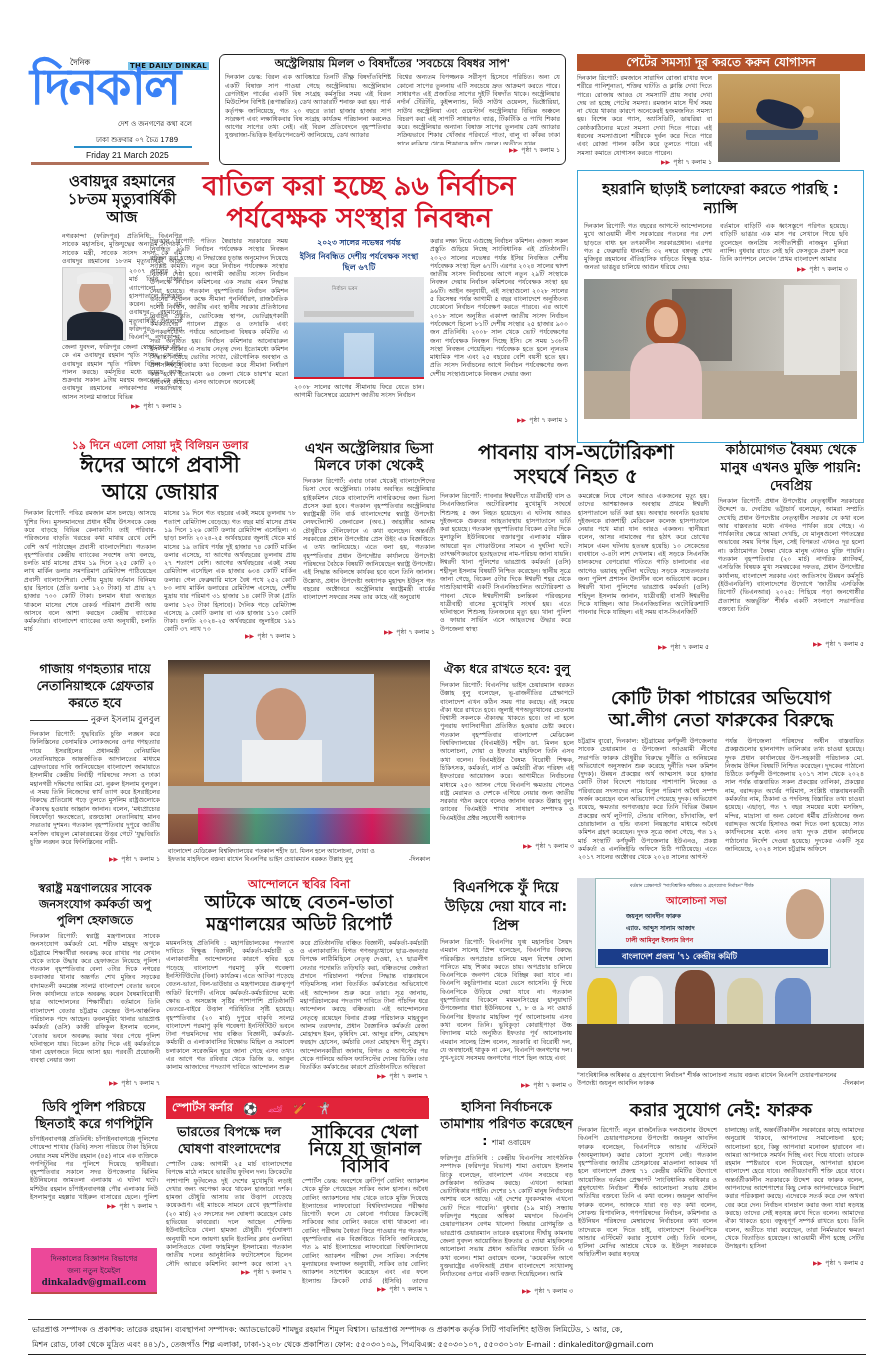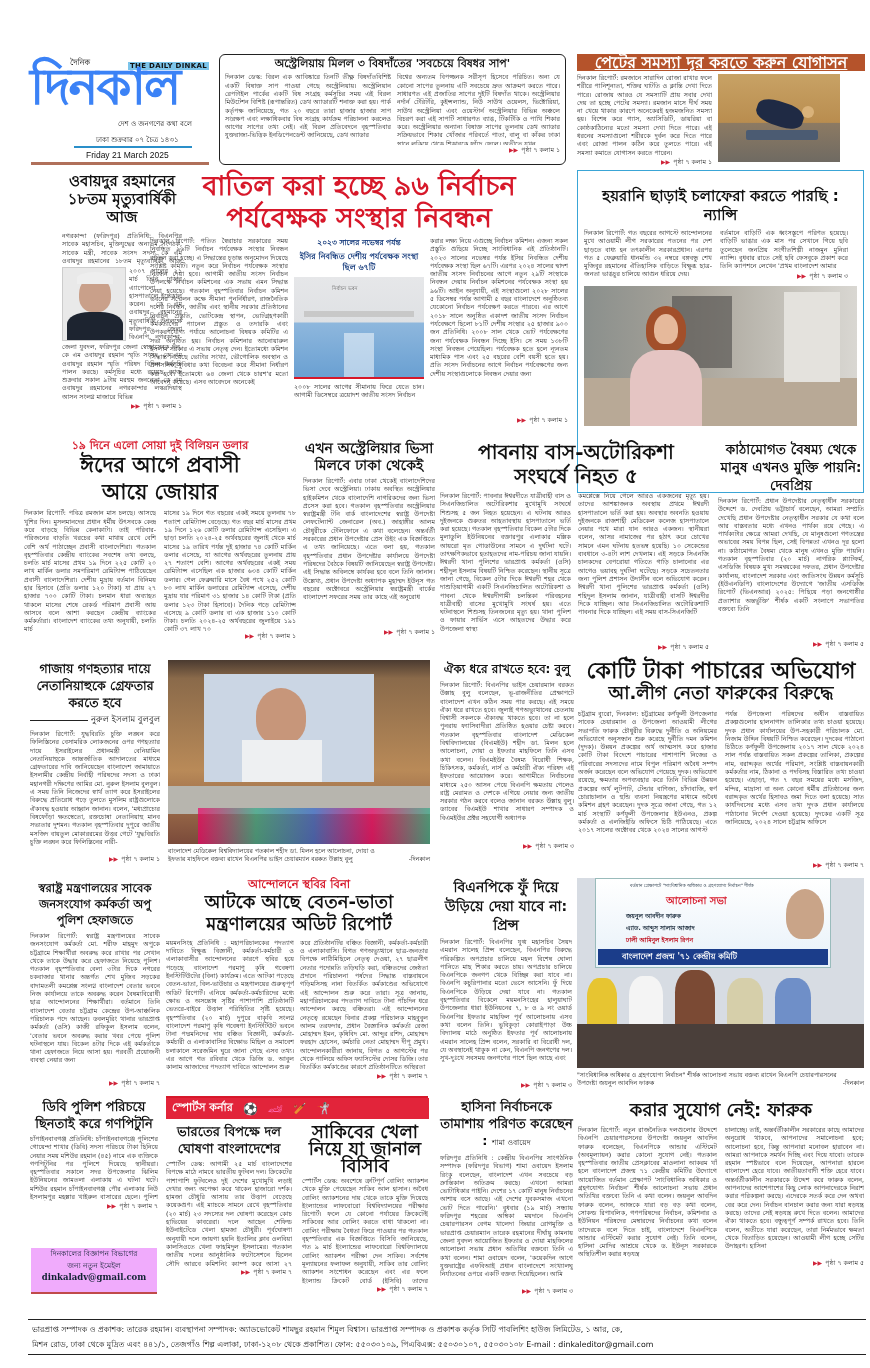--- a/index.html
+++ b/index.html
@@ -17,40 +17,40 @@
 .person{position:absolute;border-radius:50% 50% 40% 40%}
 </style>
 </head>
 <body>
 
 <div class="abs" style="left:30px;top:50px;width:180px;height:115px;">
   <div class="abs" style="left:40px;top:6px;font-size:8px;">দৈনিক</div>
   <div class="abs" style="left:98px;top:12px;font-size:7px;font-weight:bold;background:#7cc4ea;padding:0 2px;letter-spacing:0.3px;">THE DAILY DINKAL</div>
   <div class="abs masthead-logo" style="left:0;top:12px;">দিনকাল</div>
   <div class="abs" style="left:88px;top:68px;font-size:7px;">দেশ ও জনগণের কথা বলে</div>
-  <div class="abs" style="left:66px;top:84px;font-size:7px;">ঢাকা শুক্রবার ০৭ চৈত্র ১৪৩১</div>
+  <div class="abs" style="left:66px;top:84px;font-size:7px;">ঢাকা শুক্রবার ০৭ চৈত্র 1789</div>
   <div class="abs rule" style="left:44px;top:96px;width:118px;"></div>
   <div class="abs" style="left:56px;top:100px;font-family:Liberation Sans, sans-serif;font-size:8.5px;">Friday 21 March 2025</div>
   <div class="abs rule" style="left:44px;top:112px;width:118px;"></div>
 </div>
 <div class="abs" style="left:31px;top:162px;width:178px;height:3px;background:#b0705a;"></div>
 
 <div class="abs" style="left:219px;top:54px;width:347px;height:111px;border:1.5px solid #222;border-radius:6px;padding:3px 5px;">
   <div class="hl" style="font-size:11px;margin-bottom:3px;">অস্ট্রেলিয়ায় মিলল ৩ বিষদাঁতের 'সবচেয়ে বিষধর সাপ'</div>
   <div style="display:flex;gap:6px;">
     <div class="body-text" style="width:168px;height:80px;">দিনকাল ডেস্ক: বিরল এক আবিষ্কারে তিনটি তীক্ষ্ণ বিষদাঁতবিশিষ্ট একটি বিষাক্ত সাপ পাওয়া গেছে অস্ট্রেলিয়ায়। অস্ট্রেলিয়ান রেপটাইল পার্কের একটি বিষ সংগ্রহ কর্মসূচির সময় এই বিরল মিউটেশন বিশিষ্ট (রূপান্তরিত) ডেথ অ্যাডারটি শনাক্ত করা হয়। পার্ক কর্তৃপক্ষ জানিয়েছে, গত ২০ বছরে তারা হাজার হাজার সাপ সংরক্ষণ এবং লক্ষাধিকবার বিষ সংগ্রহ কার্যক্রম পরিচালনা করলেও আগের সাপের তথ্য নেই। এই বিরল প্রতিবেদনে বৃহস্পতিবার যুক্তরাজ্য-ভিত্তিক ইনডিপেনডেন্ট জানিয়েছে, ডেথ অ্যাডার</div>
     <div style="width:165px;">
       <div class="body-text" style="height:72px;">বিশ্বের অন্যতম বিপজ্জনক সরীসৃপ হিসেবে পরিচিত। অন্য যে কোনো সাপের তুলনায় এটি সবচেয়ে দ্রুত আক্রমণ করতে পারে। সাধারণত এই প্রজাতির সাপের দুইটি বিষদাঁত থাকে। অস্ট্রেলিয়ার নর্দার্ন টেরিটরি, কুইন্সল্যান্ড, নিউ সাউথ ওয়েলস, ভিক্টোরিয়া, সাউথ অস্ট্রেলিয়া এবং ওয়েস্টার্ন অস্ট্রেলিয়ার বিভিন্ন অঞ্চলে বিচরণ করা এই সাপটি সাধারণত ব্যাঙ, টিকটিকি ও পাখি শিকার করে। অস্ট্রেলিয়ার অন্যান্য বিষাক্ত সাপের তুলনায় ডেথ অ্যাডার সক্রিয়ভাবে শিকার খোঁজার পরিবর্তে পাতা, বালু বা কাঁকর ঢাকা স্থানে লুকিয়ে থেকে শিকারকে ফাঁদে ফেলে। অতীতে যখন</div>
       <div class="jump" style="text-align:right;"><span class="arr">▶▶</span><span>পৃষ্ঠা ৭ কলাম ১</span></div>
     </div>
   </div>
 </div>
 
 <div class="abs" style="left:577px;top:54px;width:288px;height:112px;">
-  <div style="background:#b5532b;color:#fff;font-size:16px;font-weight:bold;text-align:center;height:17px;line-height:17px;text-decoration:underline;">পেটের সমস্যা দূর করতে করুন যোগাসন</div>
+  <div style="background:#b5532b;color:#fff;font-size:12px;font-weight:bold;text-align:center;height:17px;line-height:17px;">পেটের সমস্যা দূর করতে করুন যোগাসন</div>
   <div style="display:flex;gap:6px;margin-top:3px;">
     <div style="width:135px;">
       <div class="body-text" style="height:83px;">দিনকাল রিপোর্ট: রমজানে সারাদিন রোজা রাখার ফলে শরীরে পানিশূন্যতা, শক্তির ঘাটতি ও ক্লান্তি দেখা দিতে পারে। রোজায় আরও যে সমস্যাটি প্রায় সবার দেখা দেয় তা হচ্ছে পেটের সমস্যা। রমজান মাসে দীর্ঘ সময় না খেয়ে থাকার কারণে অনেকেরই হজমজনিত সমস্যা হয়। বিশেষ করে গ্যাস, অ্যাসিডিটি, ডায়রিয়া বা কোষ্ঠকাঠিন্যের মতো সমস্যা দেখা দিতে পারে। এই ধরনের সমস্যাগুলো শরীরকে দুর্বল করে দিতে পারে এবং রোজা পালন কঠিন করে তুলতে পারে। এই সমস্যা কমাতে যোগাসন করতে পারেন।</div>
       <div class="jump" style="text-align:right;"><span class="arr">▶▶</span><span>পৃষ্ঠা ৭ কলাম ১</span></div>
     </div>
     <div class="img" style="width:122px;height:88px;background:linear-gradient(#c8a265 0%,#b98d4f 55%,#8c7a63 56%,#6f6a62 100%);position:relative;">
       <div class="abs" style="left:38px;top:28px;width:48px;height:24px;background:#1f2a44;border-radius:40%;transform:rotate(18deg);"></div>
       <div class="abs" style="left:84px;top:32px;width:12px;height:12px;background:#d9b27a;border-radius:50%;"></div>
       <div class="abs" style="left:28px;top:56px;width:72px;height:10px;background:#4b5b72;border-radius:2px;"></div>
     </div>
@@ -89,21 +89,21 @@
       </div>
       <div class="body-text" style="margin-top:4px;height:17px;">২০০৮ সালের আগের সীমানায় ফিরে যেতে চান। আগামী ডিসেম্বরে ত্রয়োদশ জাতীয় সংসদ নির্বাচন</div>
     </div>
     <div style="width:138px;">
       <div class="body-text" style="height:178px;">করার লক্ষ্য নিয়ে এগুচ্ছে নির্বাচন কমিশন। এজন্য সকল প্রস্তুতি গুছিয়ে নিচ্ছে সাংবিধানিক এই প্রতিষ্ঠানটি। ২০২৩ সালের নভেম্বর পর্যন্ত ইসির নিবন্ধিত দেশীয় পর্যবেক্ষক সংস্থা ছিল ৬৭টি। এরপর ২০২৪ সালের দ্বাদশ জাতীয় সংসদ নির্বাচনের আগে নতুন ২৯টি সংস্থাকে নিবন্ধন দেয়ায় নির্বাচন কমিশনের পর্যবেক্ষক সংস্থা হয় ৯৬টি। আইন অনুযায়ী, এই সংস্থাগুলো ২০২৮ সালের ৫ ডিসেম্বর পর্যন্ত আগামী ৫ বছর বাংলাদেশে অনুষ্ঠিতব্য যেকোনো নির্বাচন পর্যবেক্ষণ করতে পারবে। এর আগে ২০১৮ সালে অনুষ্ঠিত একাদশ জাতীয় সংসদ নির্বাচন পর্যবেক্ষণে ছিলো ৮১টি দেশীয় সংস্থার ২৫ হাজার ৯০০ জন প্রতিনিধি। ২০০৮ সাল থেকে ভোট পর্যবেক্ষণের জন্য পর্যবেক্ষক নিবন্ধন দিচ্ছে ইসি। সে সময় ১৩৮টি সংস্থা নিবন্ধন পেয়েছিল। পর্যবেক্ষক হতে হলে ন্যূনতম মাধ্যমিক পাস এবং ২৫ বছরের বেশি বয়সী হতে হয়। প্রতি সংসদ নির্বাচনের আগে নির্বাচন পর্যবেক্ষণের জন্য দেশীয় সংস্থাগুলোকে নিবন্ধন দেয়ার জন্য</div>
       <div class="jump" style="text-align:right;"><span class="arr">▶▶</span><span>পৃষ্ঠা ৭ কলাম ১</span></div>
     </div>
   </div>
 </div>
 
-<div class="abs" style="left:577px;top:170px;width:287px;height:323px;border:1.5px solid #3aa5d6;padding:16px 6px;">
+<div class="abs" style="left:577px;top:170px;width:287px;height:273px;border:1.5px solid #3aa5d6;padding:9px 6px;">
   <div class="hl" style="font-size:15px;line-height:19px;">হয়রানি ছাড়াই চলাফেরা করতে পারছি : ন্যান্সি</div>
   <div style="display:flex;gap:8px;margin-top:4px;">
     <div class="body-text" style="width:128px;height:50px;">দিনকাল রিপোর্ট: গত বছরের আগস্টে আন্দোলনের মুখে আওয়ামী লীগ সরকারের পতনের পর দেশ ছাড়তে বাধ্য হন তৎকালীন সরকারপ্রধান। এরপর গত ৫ ফেব্রুয়ারি ধানমন্ডি ৩২ নম্বরে বঙ্গবন্ধু শেখ মুজিবুর রহমানের ঐতিহাসিক বাড়িতে বিক্ষুব্ধ ছাত্র-জনতা ভাঙচুর চালিয়ে আগুন ধরিয়ে দেয়।</div>
     <div style="width:128px;">
       <div class="body-text" style="height:42px;">বর্তমানে বাড়িটি এক ধ্বংসস্তূপে পরিণত হয়েছে। বাড়িটি ভাঙার এক মাস পর সেখানে গিয়ে ছবি তুলেছেন জনপ্রিয় সংগীতশিল্পী নাজমুন মুনিরা ন্যান্সি। বুধবার রাতে সেই ছবি ফেসবুকে প্রকাশ করে তিনি ক্যাপশনে লেখেন 'প্রথম বাংলাদেশ আমার</div>
       <div class="jump" style="text-align:right;"><span class="arr">▶▶</span><span>পৃষ্ঠা ৭ কলাম ৩</span></div>
     </div>
   </div>
   <div class="img" style="margin-top:4px;height:140px;background:linear-gradient(90deg,#8a8f8c 0%,#a9a49a 40%,#c1beb6 70%,#d9d7d2 100%);position:relative;">
     <div class="abs" style="left:0;bottom:0;width:100%;height:48px;background:#b8a996;"></div>
@@ -175,21 +175,21 @@
   </div>
 </div>
 
 <div class="abs" style="left:440px;top:660px;width:134px;height:212px;">
   <div class="hl" style="font-size:12px;line-height:18px;">ঐক্য ধরে রাখতে হবে: বুলু</div>
   <div class="body-text" style="margin-top:3px;height:160px;">দিনকাল রিপোর্ট: বিএনপির ভাইস চেয়ারম্যান বরকত উল্লাহ বুলু বলেছেন, ভূ-রাজনীতির প্রেক্ষাপটে বাংলাদেশ এখন কঠিন সময় পার করছে। এই সময়ে ঐক্য ধরে রাখতে হবে। জুলাই গণঅভ্যুত্থানের চেতনায় বিশ্বাসী সকলকে ঐক্যবদ্ধ থাকতে হবে। তা না হলে পুনরায় ফ্যাসিবাদীরা প্রতিষ্ঠিত হওয়ার চেষ্টা করবে। গতকাল বৃহস্পতিবার বাংলাদেশ মেডিকেল বিশ্ববিদ্যালয়ের (বিএমইউ) শহীদ ডা. মিলন হলে আলোচনা, দোয়া ও ইফতার মাহফিলে তিনি এসব কথা বলেন। বিএমইউর বৈষম্য বিরোধী শিক্ষক, চিকিৎসক, কর্মকর্তা, নার্স ও কর্মচারী ঐক্য পরিষদ এই ইফতারের আয়োজন করে। আগামীতে নির্বাচনের মাধ্যমে ২৫০ আসন পেয়ে বিএনপি ক্ষমতায় গেলেও রাষ্ট্র মেরামত ও দেশকে এগিয়ে নেয়ার জন্য জাতীয় সরকার গঠন করবে বলেও জানান বরকত উল্লাহ বুলু। ড্যাবের বিএমইউ শাখার সাধারণ সম্পাদক ও বিএমইউর প্রক্টর সহযোগী অধ্যাপক</div>
   <div class="jump" style="text-align:right;"><span class="arr">▶▶</span><span>পৃষ্ঠা ৭ কলাম ৩</span></div>
 </div>
 
 <div class="abs" style="left:578px;top:660px;width:286px;height:212px;">
-  <div class="hl" style="font-size:22px;line-height:22px;">কোটি টাকা পাচারের অভিযোগ</div>
+  <div class="hl" style="font-size:18px;line-height:22px;margin-top:27px;">কোটি টাকা পাচারের অভিযোগ</div>
   <div class="hl" style="font-size:18px;line-height:22px;">আ.লীগ নেতা ফারুকের বিরুদ্ধে</div>
   <div style="display:flex;gap:8px;margin-top:6px;">
     <div class="body-text" style="width:139px;height:160px;">চট্টগ্রাম ব্যুরো, দিনকাল: চট্টগ্রামের কর্ণফুলী উপজেলার সাবেক চেয়ারম্যান ও উপজেলা আওয়ামী লীগের সভাপতি ফারুক চৌধুরীর বিরুদ্ধে দুর্নীতি ও অনিয়মের অভিযোগে অনুসন্ধান শুরু করেছে দুর্নীতি দমন কমিশন (দুদক)। উন্নয়ন প্রকল্পের অর্থ আত্মসাৎ করে হাজার কোটি টাকা বিদেশে পাচারের পাশাপাশি নিজের ও পরিবারের সদস্যদের নামে বিপুল পরিমাণ অবৈধ সম্পদ অর্জন করেছেন বলে অভিযোগ পেয়েছে দুদক। অভিযোগ রয়েছে, ক্ষমতার অপব্যবহার করে তিনি বিভিন্ন উন্নয়ন প্রকল্পের অর্থ লুটপাট, টেন্ডার বাণিজ্য, চাঁদাবাজি, স্বর্ণ চোরাচালান ও হুন্ডি ব্যবসা নিয়ন্ত্রণের মাধ্যমে অবৈধ কমিশন গ্রহণ করেছেন। দুদক সূত্রে জানা গেছে, গত ১২ মার্চ সংস্থাটি কর্ণফুলী উপজেলার ইউএনও, প্রকল্প কর্মকর্তা ও এলজিইডি অফিসে চিঠি পাঠিয়েছে। এতে ২০১৭ সালের অক্টোবর থেকে ২০২৪ সালের আগস্ট</div>
     <div style="width:139px;">
       <div class="body-text" style="height:150px;">পর্যন্ত উপজেলা পরিষদের অধীন বাস্তবায়িত প্রকল্পগুলোর হালনাগাদ তালিকার তথ্য চাওয়া হয়েছে। দুদক প্রধান কার্যালয়ের উপ-সহকারী পরিচালক মো. নিজাম উদ্দিন বিষয়টি নিশ্চিত করেছেন। দুদকের পাঠানো চিঠিতে কর্ণফুলী উপজেলায় ২০১৭ সাল থেকে ২০২৪ সাল পর্যন্ত বাস্তবায়িত সকল প্রকল্পের তালিকা, প্রকল্পের নাম, বরাদ্দকৃত অর্থের পরিমাণ, সংশ্লিষ্ট বাস্তবায়নকারী কর্মকর্তার নাম, ঠিকানা ও পদবিসহ বিস্তারিত তথ্য চাওয়া হয়েছে। এছাড়া, গত ৭ বছর সময়ের মধ্যে মসজিদ, মন্দির, মাদ্রাসা বা অন্য কোনো ধর্মীয় প্রতিষ্ঠানের জন্য বরাদ্দকৃত অর্থের হিসাবও জমা দিতে বলা হয়েছে। সাত কার্যদিবসের মধ্যে এসব তথ্য দুদক প্রধান কার্যালয়ে পাঠানোর নির্দেশ দেওয়া হয়েছে। দুদকের একটি সূত্র জানিয়েছে, ২০২৪ সালে চট্টগ্রাম অফিসে</div>
       <div class="jump" style="text-align:right;"><span class="arr">▶▶</span><span>পৃষ্ঠা ৭ কলাম ৭</span></div>
     </div>
   </div>
 </div>
 
@@ -242,21 +242,21 @@
     <div class="caption" style="align-self:flex-end;">-দিনকাল</div>
   </div>
 </div>
 
 <div class="abs" style="left:30px;top:1098px;width:128px;height:128px;">
   <div class="hl" style="font-size:13px;line-height:17px;">ডিবি পুলিশ পরিচয়ে ছিনতাই করে গণপিটুনি</div>
   <div class="body-text" style="margin-top:3px;height:66px;">চাঁপাইনবাবগঞ্জ প্রতিনিধি: চাঁপাইনবাবগঞ্জে পুলিশের গোয়েন্দা শাখার (ডিবি) সদস্য পরিচয়ে টাকা ছিনিয়ে নেয়ার সময় মশিউর রহমান (৪৫) নামে এক ব্যক্তিকে গণপিটুনির পর পুলিশে দিয়েছে স্থানীয়রা। বৃহস্পতিবার সকালে সদর উপজেলার ঝিলিম ইউনিয়নের জামতলা এলাকায় এ ঘটনা ঘটে। মশিউর রহমান চাঁপাইনবাবগঞ্জ পৌর এলাকার নিউ ইসলামপুর মহল্লার খাইরুল বাসারের ছেলে। পুলিশ ও স্থানীয়রা জানান, সকালে</div>
   <div class="jump" style="text-align:right;"><span class="arr">▶▶</span><span>পৃষ্ঠা ৭ কলাম ৭</span></div>
 </div>
 
-<div class="abs" style="left:31px;top:1248px;width:126px;height:46px;background:#f0abfc;text-align:center;border-bottom:2px solid #c04a4a;">
+<div class="abs" style="left:31px;top:1248px;width:126px;height:46px;background:#ec4899;text-align:center;padding-top:5px;border-bottom:2px solid #c04a4a;">
   <div style="font-size:7.5px;color:#123;">দিনকালের বিজ্ঞাপন বিভাগের</div>
   <div style="font-size:7.5px;color:#123;">জন্য নতুন ইমেইল</div>
   <div style="font-family:'DejaVu Serif',serif;font-size:8.5px;font-weight:bold;color:#123;">dinkaladv@gmail.com</div>
 </div>
 
 <div class="abs" style="left:166px;top:1098px;width:263px;height:196px;">
   <div style="background:#e2243a;height:21px;display:flex;align-items:center;padding-left:6px;gap:10px;">
     <span style="color:#fff;font-size:11px;font-weight:bold;">স্পোর্টস কর্নার</span>
     <span style="color:#f6a;font-size:12px;">⚽</span>
     <span style="color:#f6a;font-size:12px;">🏎</span>

